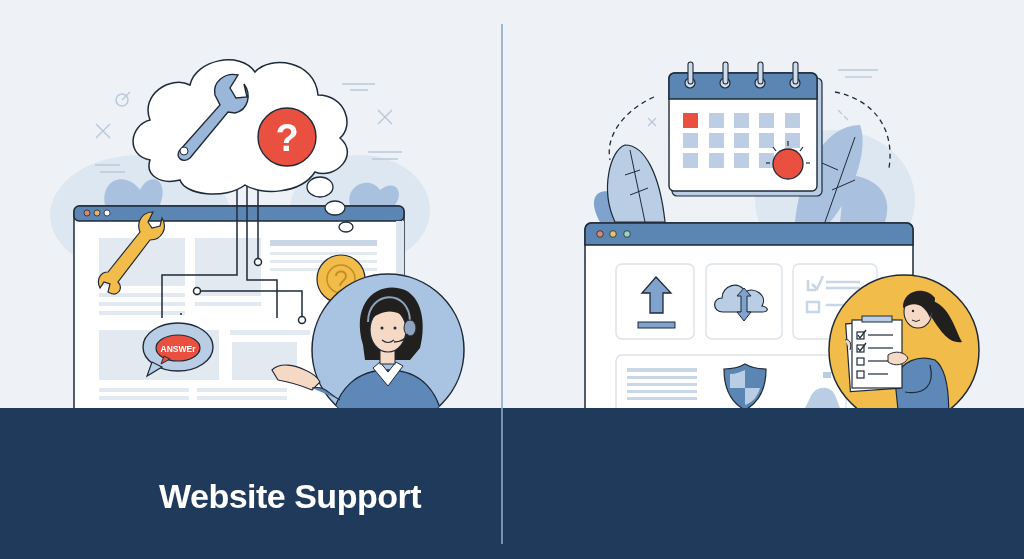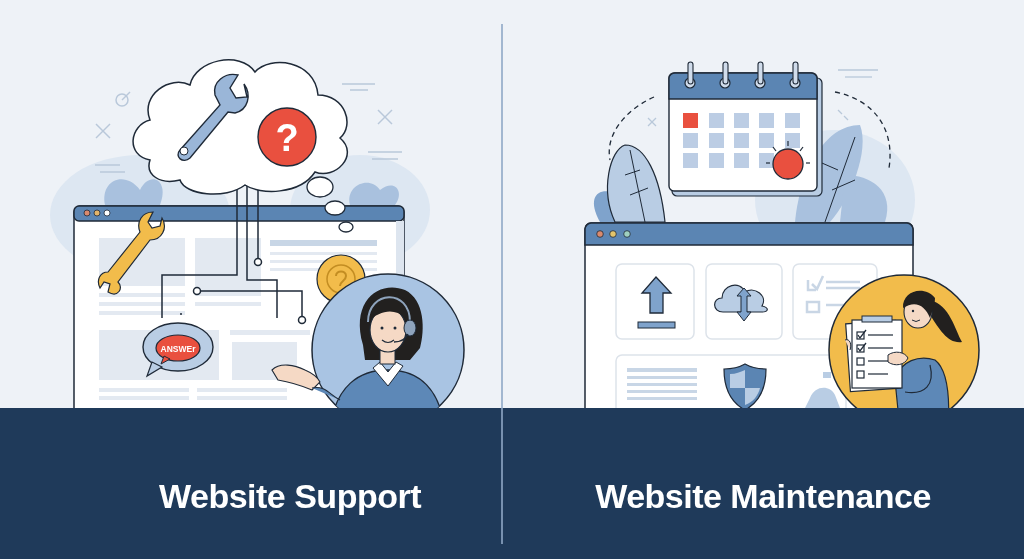--- a/index.html
+++ b/index.html
@@ -333,14 +333,13 @@
           <path d="M845 340 C850 338 852 345 850 350" fill="#f5d9c5" stroke="#1f2a38" stroke-width="1"></path>
         </g>
       </g>
     </svg>
   </div>
 
   <div class="bottom-bar"></div>
   <div class="divider"></div>
 
   <div class="caption caption-left">Website Support</div>
-  <div class="caption caption-right">Website Maintenance</div>
 </div>
 
 </body></html>

